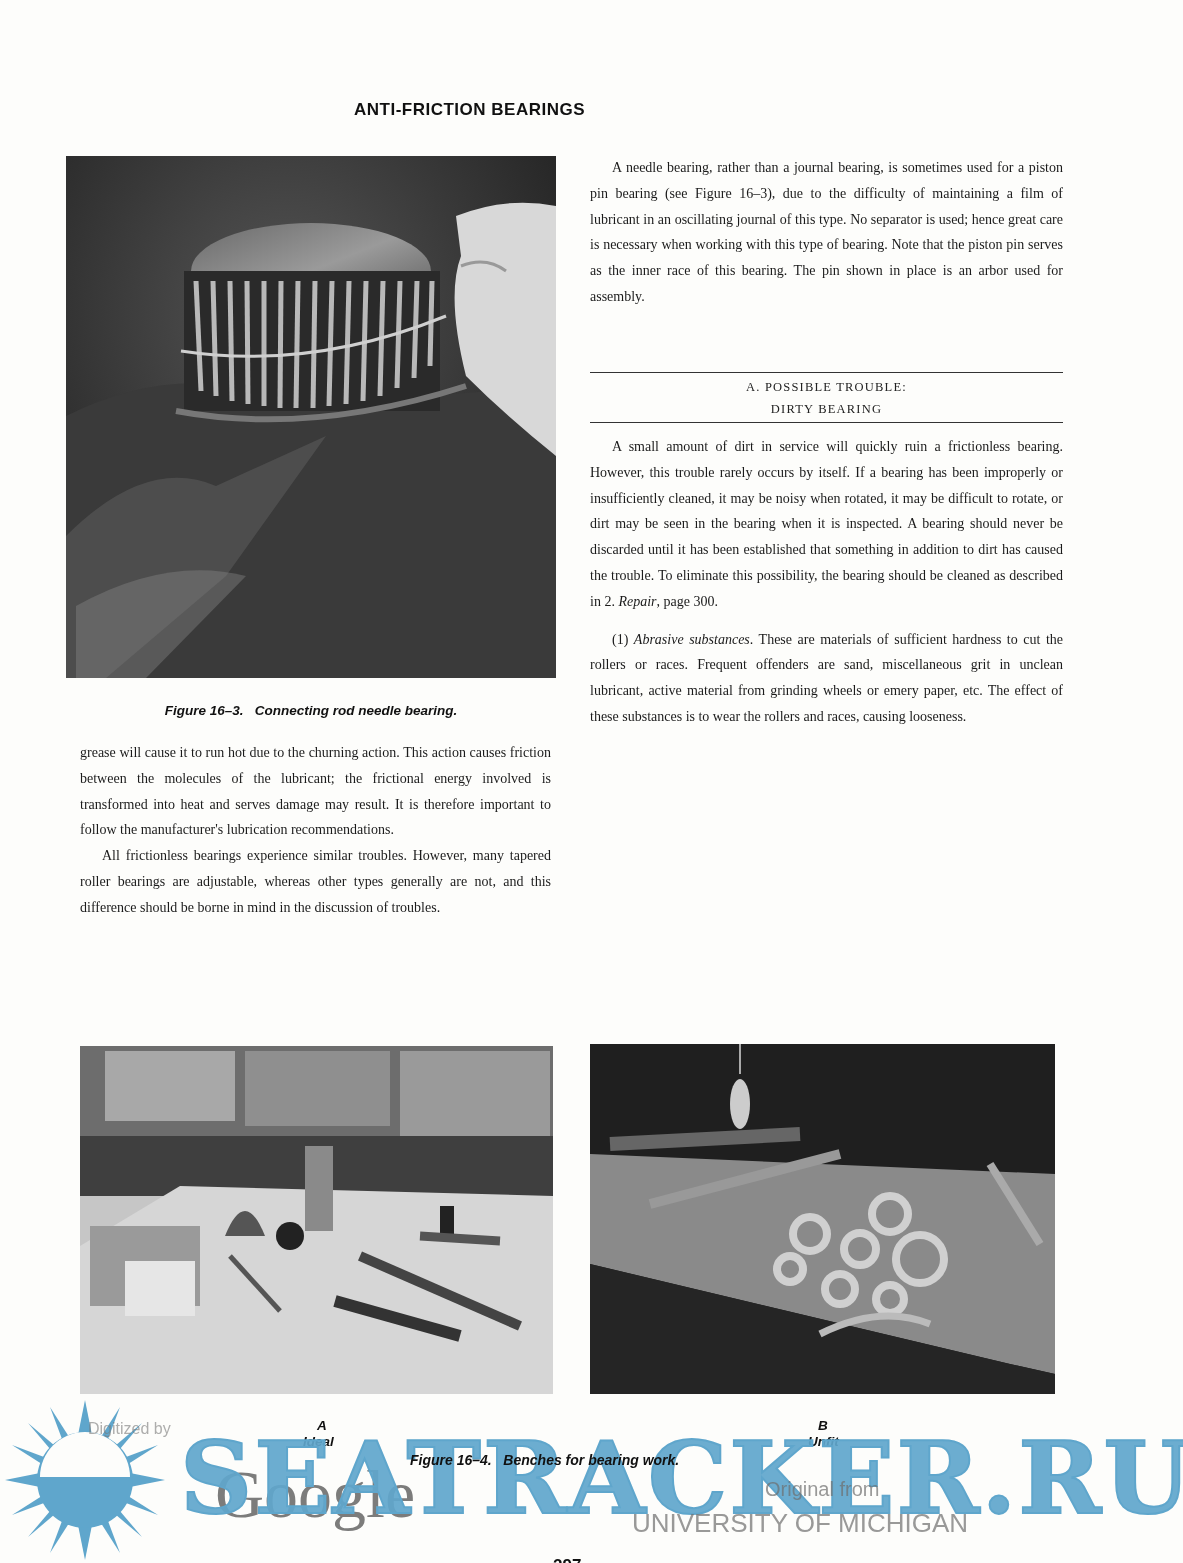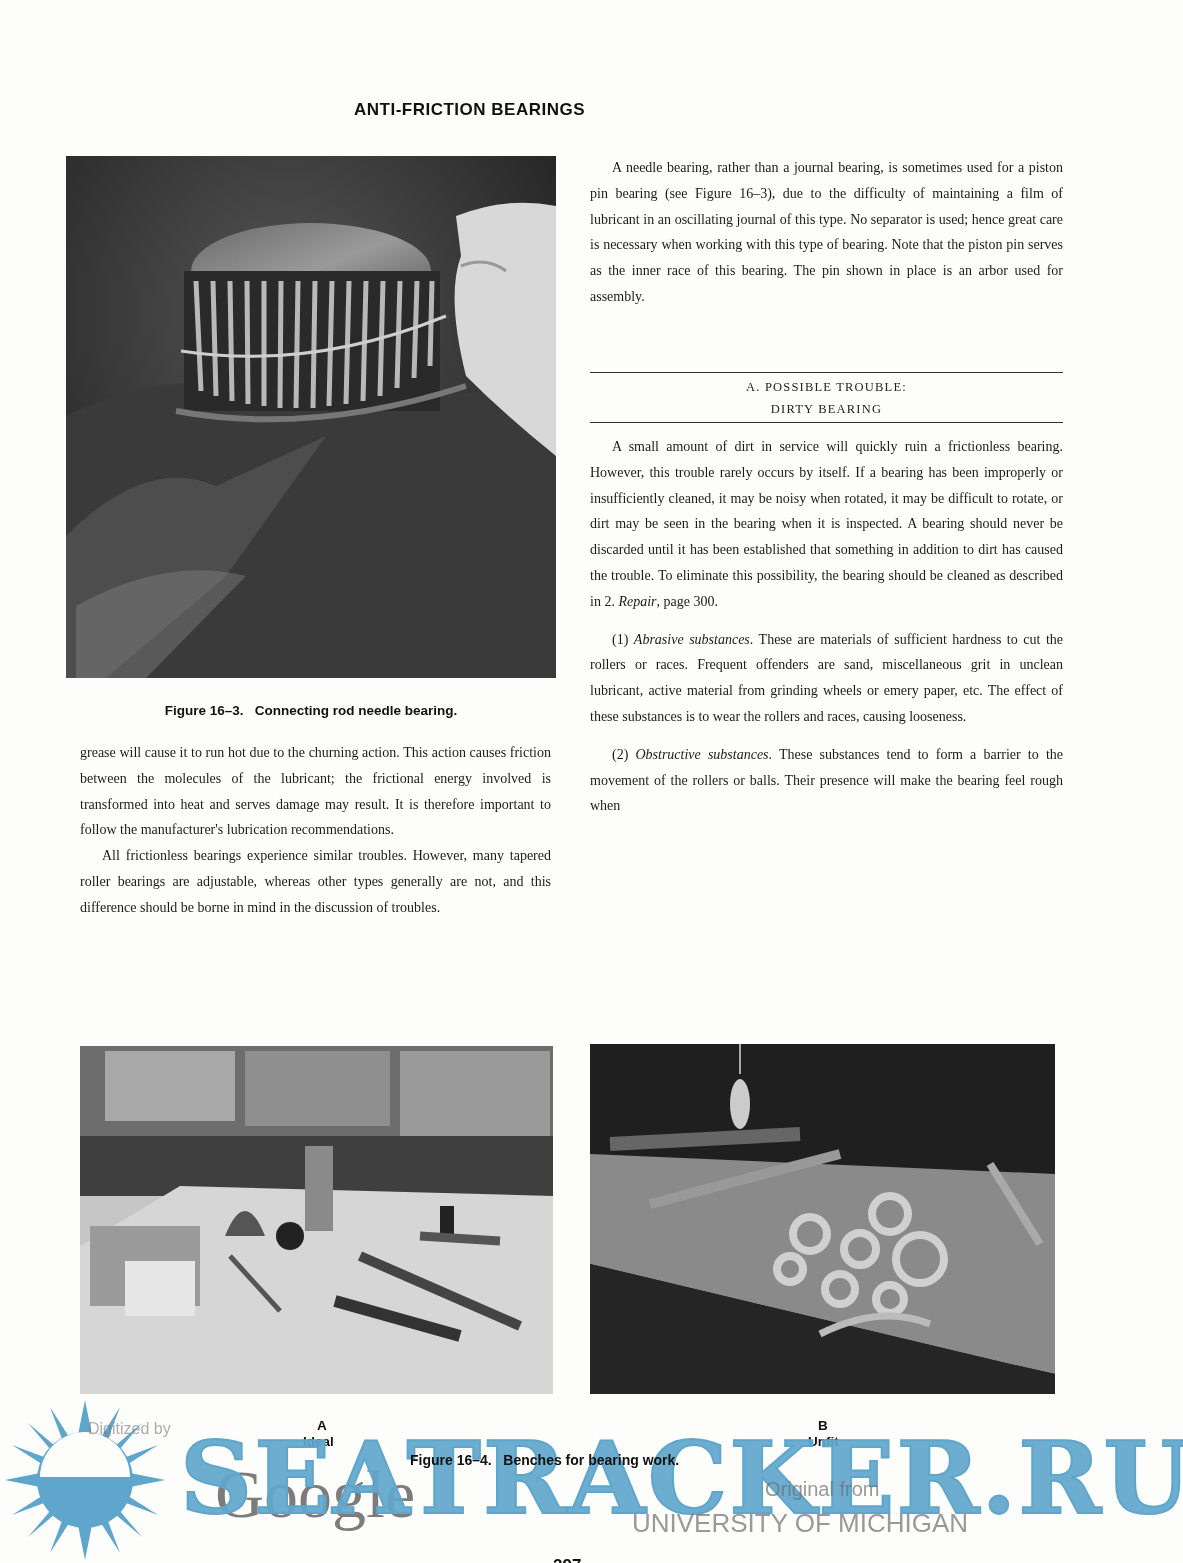--- a/index.html
+++ b/index.html
@@ -5,21 +5,21 @@
   html, body { margin:0; padding:0; }
   body { width:1183px; height:1563px; background:#fdfdfb; position:relative; overflow:hidden; font-family:"DejaVu Serif","Liberation Serif",serif; color:#1a1a1a; }
   .abs { position:absolute; }
   .running-head { left:0; width:939px; top:100px; text-align:center; font-family:"Liberation Sans","DejaVu Sans",sans-serif; font-weight:bold; font-size:17px; letter-spacing:0.5px; color:#111; }
   .col { font-family:"Liberation Serif","DejaVu Serif",serif; font-size:14px; line-height:25.8px; text-align:justify; color:#1b1b1b; }
   .col p { margin:0; text-indent:22px; }
   .col p.noindent { text-indent:0; }
   .col p.gap { margin-top:12px; }
   .col em { font-style:italic; }
   .photo { background:#222; overflow:hidden; }
-  .caption { font-family:"Liberation Sans","DejaVu Sans",sans-serif; font-weight:bold; font-size:13.5px; color:#111; }
+  .caption { font-family:"Liberation Sans","DejaVu Sans",sans-serif; font-style:italic; font-weight:bold; font-size:13.5px; color:#111; }
   .rule { height:0; border-top:1.6px solid #333; }
   .smallcaps { font-family:"Liberation Serif","DejaVu Serif",serif; font-size:12.5px; letter-spacing:1.2px; text-align:center; color:#222; }
   .wm-text { font-family:"DejaVu Serif","Liberation Serif",serif; font-weight:bold; font-size:100px; letter-spacing:2px; color:rgba(95,166,204,0.92); line-height:1; white-space:nowrap; }
   .google { font-family:"Liberation Serif","DejaVu Serif",serif; color:rgba(80,80,80,0.75); }
   .gray-sans { font-family:"Liberation Sans","DejaVu Sans",sans-serif; color:rgba(110,110,110,0.7); }
 </style>
 </head>
 <body>
 
 <div class="abs running-head">ANTI-FRICTION BEARINGS</div>
@@ -78,21 +78,20 @@
 </div>
 
 <div class="abs rule" style="left:590px; top:372px; width:473px;"></div>
 <div class="abs smallcaps" style="left:590px; top:380px; width:473px;">A. POSSIBLE TROUBLE:</div>
 <div class="abs smallcaps" style="left:590px; top:402px; width:473px;">DIRTY BEARING</div>
 <div class="abs rule" style="left:590px; top:422px; width:473px;"></div>
 
 <div class="abs col" style="left:590px; top:434px; width:473px;">
   <p><span>A small amount of dirt in service will quickly ruin a frictionless bearing.  However, this trouble rarely occurs by itself.  If a bearing has been improperly or insufficiently cleaned, it may be noisy when rotated, it may be difficult to rotate, or dirt may be seen in the bearing when it is inspected. A bearing should never be discarded until it has been established that something in addition to dirt has caused the trouble.  To eliminate this possibility, the bearing should be cleaned as described in 2. </span><em>Repair</em><span>, page 300.</span></p>
   <p class="gap"><span>(1) </span><em>Abrasive substances</em><span>.  These are materials of sufficient hardness to cut the rollers or races.  Frequent offenders are sand, miscellaneous grit in unclean lubricant, active material from grinding wheels or emery paper, etc.  The effect of these substances is to wear the rollers and races, causing looseness.</span></p>
-  <p class="gap"><span>(2) </span><em>Obstructive substances</em><span>.  These substances tend to form a barrier to the movement of the rollers or balls. Their presence will make the bearing feel rough when</span></p>
 </div>
 
 <div class="abs photo" style="left:80px; top:1046px; width:473px; height:348px; background:#bdbdbd;">
   <svg width="473" height="348" viewBox="0 0 473 348">
     <rect width="473" height="348" fill="#c6c6c6"></rect>
     <rect x="0" y="0" width="473" height="110" fill="#6d6d6d"></rect>
     <rect x="25" y="5" width="130" height="70" fill="#a8a8a8"></rect>
     <rect x="165" y="5" width="145" height="75" fill="#8f8f8f"></rect>
     <rect x="320" y="5" width="150" height="90" fill="#9a9a9a"></rect>
     <rect x="0" y="90" width="473" height="60" fill="#3f3f3f"></rect>

